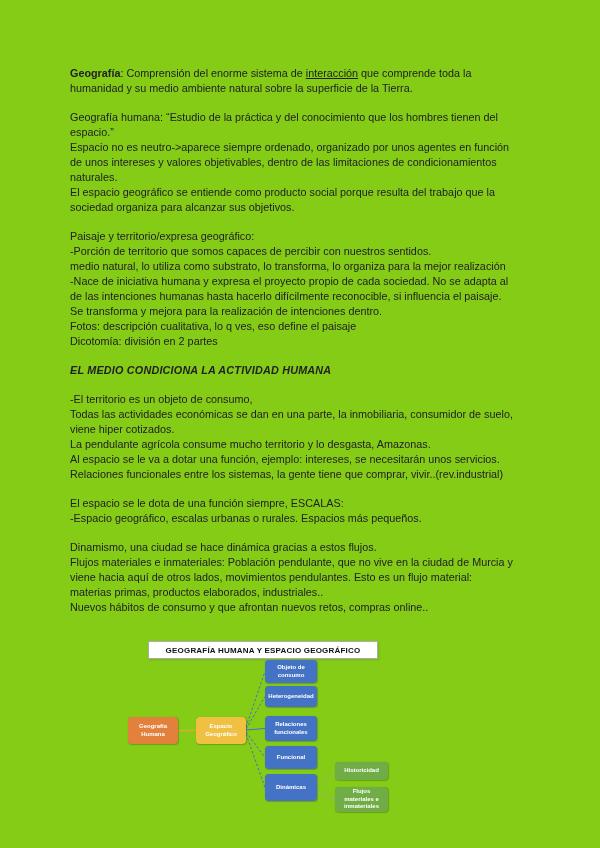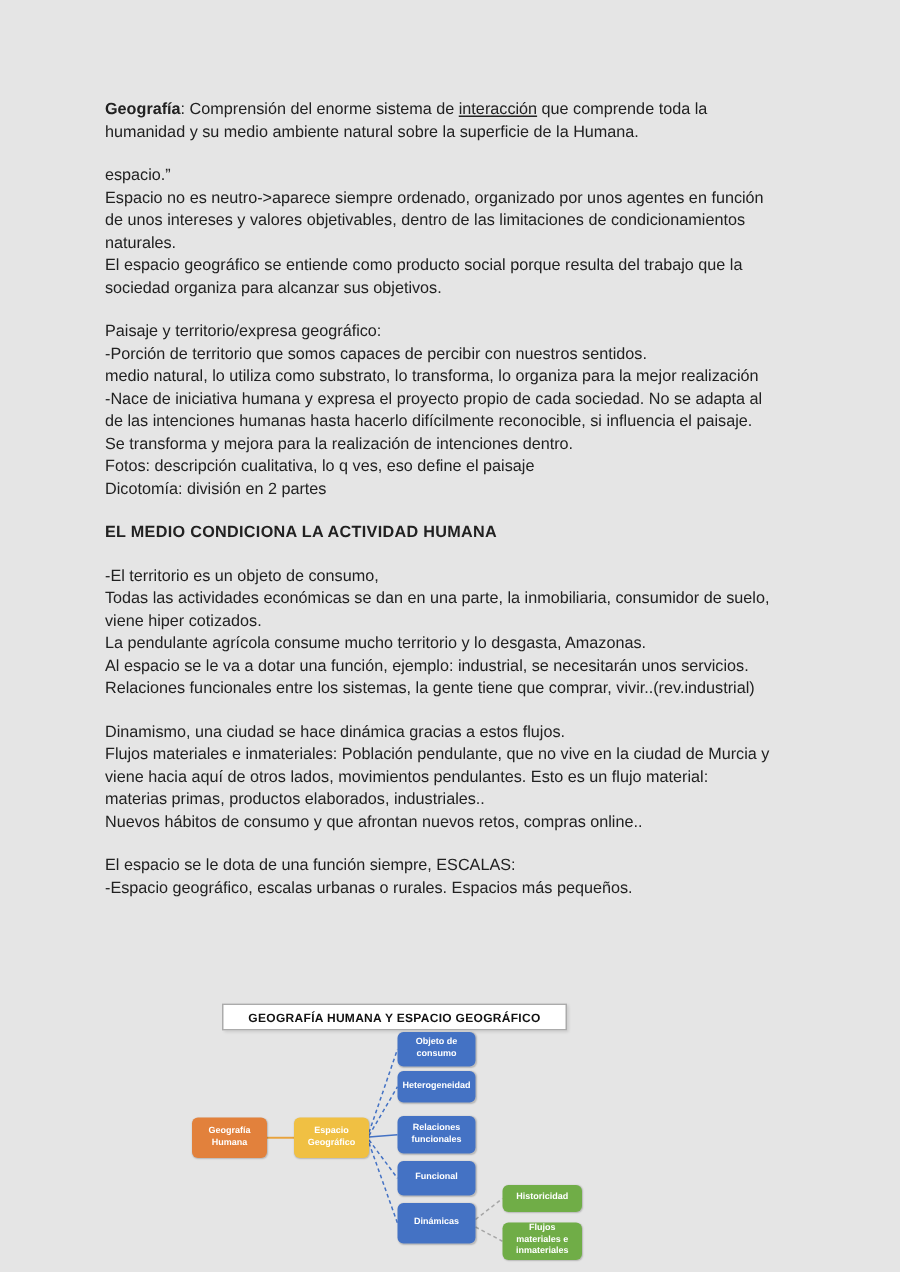--- a/index.html
+++ b/index.html
@@ -1,32 +1,32 @@
 <!DOCTYPE html>
 <html><head>
 <meta charset="utf-8">
 <style>
   * { margin:0; padding:0; box-sizing:border-box; }
   html,body { background:#ffffff; }
   .page {
     position:relative;
     width:600px; height:848px;
-    background:#e5e5e5;
+    background:#84cc16;
     font-family:"Liberation Sans","DejaVu Sans",sans-serif;
     color:#212121;
     overflow:hidden;
   }
   .doc {
     position:absolute; left:70px; top:66px; width:470px;
     font-size:10.8px; line-height:15px;
   }
   .block { margin-bottom:14px; }
   .block .line { white-space:nowrap; }
-  .block.heading { font-weight:bold; letter-spacing:0.2px; }
-  .diagram { position:absolute; left:0; top:664px; width:589px; height:185px; }
+  .block.heading { font-weight:bold; letter-spacing:0.2px;font-style:italic; }
+  .diagram { position:absolute; left:0; top:636px; width:589px; height:185px; }
   .diagram svg { position:absolute; left:0; top:0; }
   .dg-title {
     position:absolute; left:148px; top:5px; width:230px; height:18px;
     border:1px solid #ababab; background:#ffffff;
     box-shadow:1px 1px 2px rgba(0,0,0,0.12);
     display:flex; align-items:center; justify-content:center;
     font-size:8px; font-weight:bold; color:#111; letter-spacing:0.2px;
     white-space:nowrap;
   }
   .node {
@@ -47,23 +47,24 @@
   .n-g2 { left:335px; top:151px; width:53px; height:25px; }
 </style>
 </head>
 <body>
 
 <div class="page">
 
   <div class="doc">
       <div class="block">
         <div class="line"><span style="font-weight: bold;">Geografía</span><span>: Comprensión del enorme sistema de </span><span style="text-decoration: underline;">interacción</span><span> que comprende toda la</span></div>
-        <div class="line"><span>humanidad y su medio ambiente natural sobre la superficie de la Humana.</span></div>
+        <div class="line"><span>humanidad y su medio ambiente natural sobre la superficie de la Tierra.</span></div>
       </div>
       <div class="block">
+        <div class="line"><span>Geografía humana: “Estudio de la práctica y del conocimiento que los hombres tienen del</span></div>
         <div class="line"><span>espacio.”</span></div>
         <div class="line"><span>Espacio no es neutro-&gt;aparece siempre ordenado, organizado por unos agentes en función</span></div>
         <div class="line"><span>de unos intereses y valores objetivables, dentro de las limitaciones de condicionamientos</span></div>
         <div class="line"><span>naturales.</span></div>
         <div class="line"><span>El espacio geográfico se entiende como producto social porque resulta del trabajo que la</span></div>
         <div class="line"><span>sociedad organiza para alcanzar sus objetivos.</span></div>
       </div>
       <div class="block">
         <div class="line"><span>Paisaje y territorio/expresa geográfico:</span></div>
         <div class="line"><span>-Porción de territorio que somos capaces de percibir con nuestros sentidos.</span></div>
@@ -75,33 +76,33 @@
         <div class="line"><span>Dicotomía: división en 2 partes</span></div>
       </div>
       <div class="block heading">
         <div class="line"><span>EL MEDIO CONDICIONA LA ACTIVIDAD HUMANA</span></div>
       </div>
       <div class="block">
         <div class="line"><span>-El territorio es un objeto de consumo,</span></div>
         <div class="line"><span>Todas las actividades económicas se dan en una parte, la inmobiliaria, consumidor de suelo,</span></div>
         <div class="line"><span>viene hiper cotizados.</span></div>
         <div class="line"><span>La pendulante agrícola consume mucho territorio y lo desgasta, Amazonas.</span></div>
-        <div class="line"><span>Al espacio se le va a dotar una función, ejemplo: industrial, se necesitarán unos servicios.</span></div>
+        <div class="line"><span>Al espacio se le va a dotar una función, ejemplo: intereses, se necesitarán unos servicios.</span></div>
         <div class="line"><span>Relaciones funcionales entre los sistemas, la gente tiene que comprar, vivir..(rev.industrial)</span></div>
+      </div>
+      <div class="block">
+        <div class="line"><span>El espacio se le dota de una función siempre, ESCALAS:</span></div>
+        <div class="line"><span>-Espacio geográfico, escalas urbanas o rurales. Espacios más pequeños.</span></div>
       </div>
       <div class="block">
         <div class="line"><span>Dinamismo, una ciudad se hace dinámica gracias a estos flujos.</span></div>
         <div class="line"><span>Flujos materiales e inmateriales: Población pendulante, que no vive en la ciudad de Murcia y</span></div>
         <div class="line"><span>viene hacia aquí de otros lados, movimientos pendulantes. Esto es un flujo material:</span></div>
         <div class="line"><span>materias primas, productos elaborados, industriales..</span></div>
         <div class="line"><span>Nuevos hábitos de consumo y que afrontan nuevos retos, compras online..</span></div>
-      </div>
-      <div class="block">
-        <div class="line"><span>El espacio se le dota de una función siempre, ESCALAS:</span></div>
-        <div class="line"><span>-Espacio geográfico, escalas urbanas o rurales. Espacios más pequeños.</span></div>
       </div>
     </div>
 
   <div class="diagram">
     <svg width="600" height="185" viewBox="0 0 600 185">
       <line x1="178" y1="94.5" x2="196" y2="94.5" stroke="#E8A33D" stroke-width="1.3"></line>
       <line x1="246" y1="91" x2="265" y2="35.5" stroke="#4472C4" stroke-width="1" stroke-dasharray="2.5,2"></line>
       <line x1="246" y1="93" x2="265" y2="60.5" stroke="#4472C4" stroke-width="1" stroke-dasharray="2.5,2"></line>
       <line x1="246" y1="94" x2="265" y2="92.5" stroke="#4472C4" stroke-width="1"></line>
       <line x1="246" y1="96" x2="265" y2="121.5" stroke="#4472C4" stroke-width="1" stroke-dasharray="2.5,2"></line>

